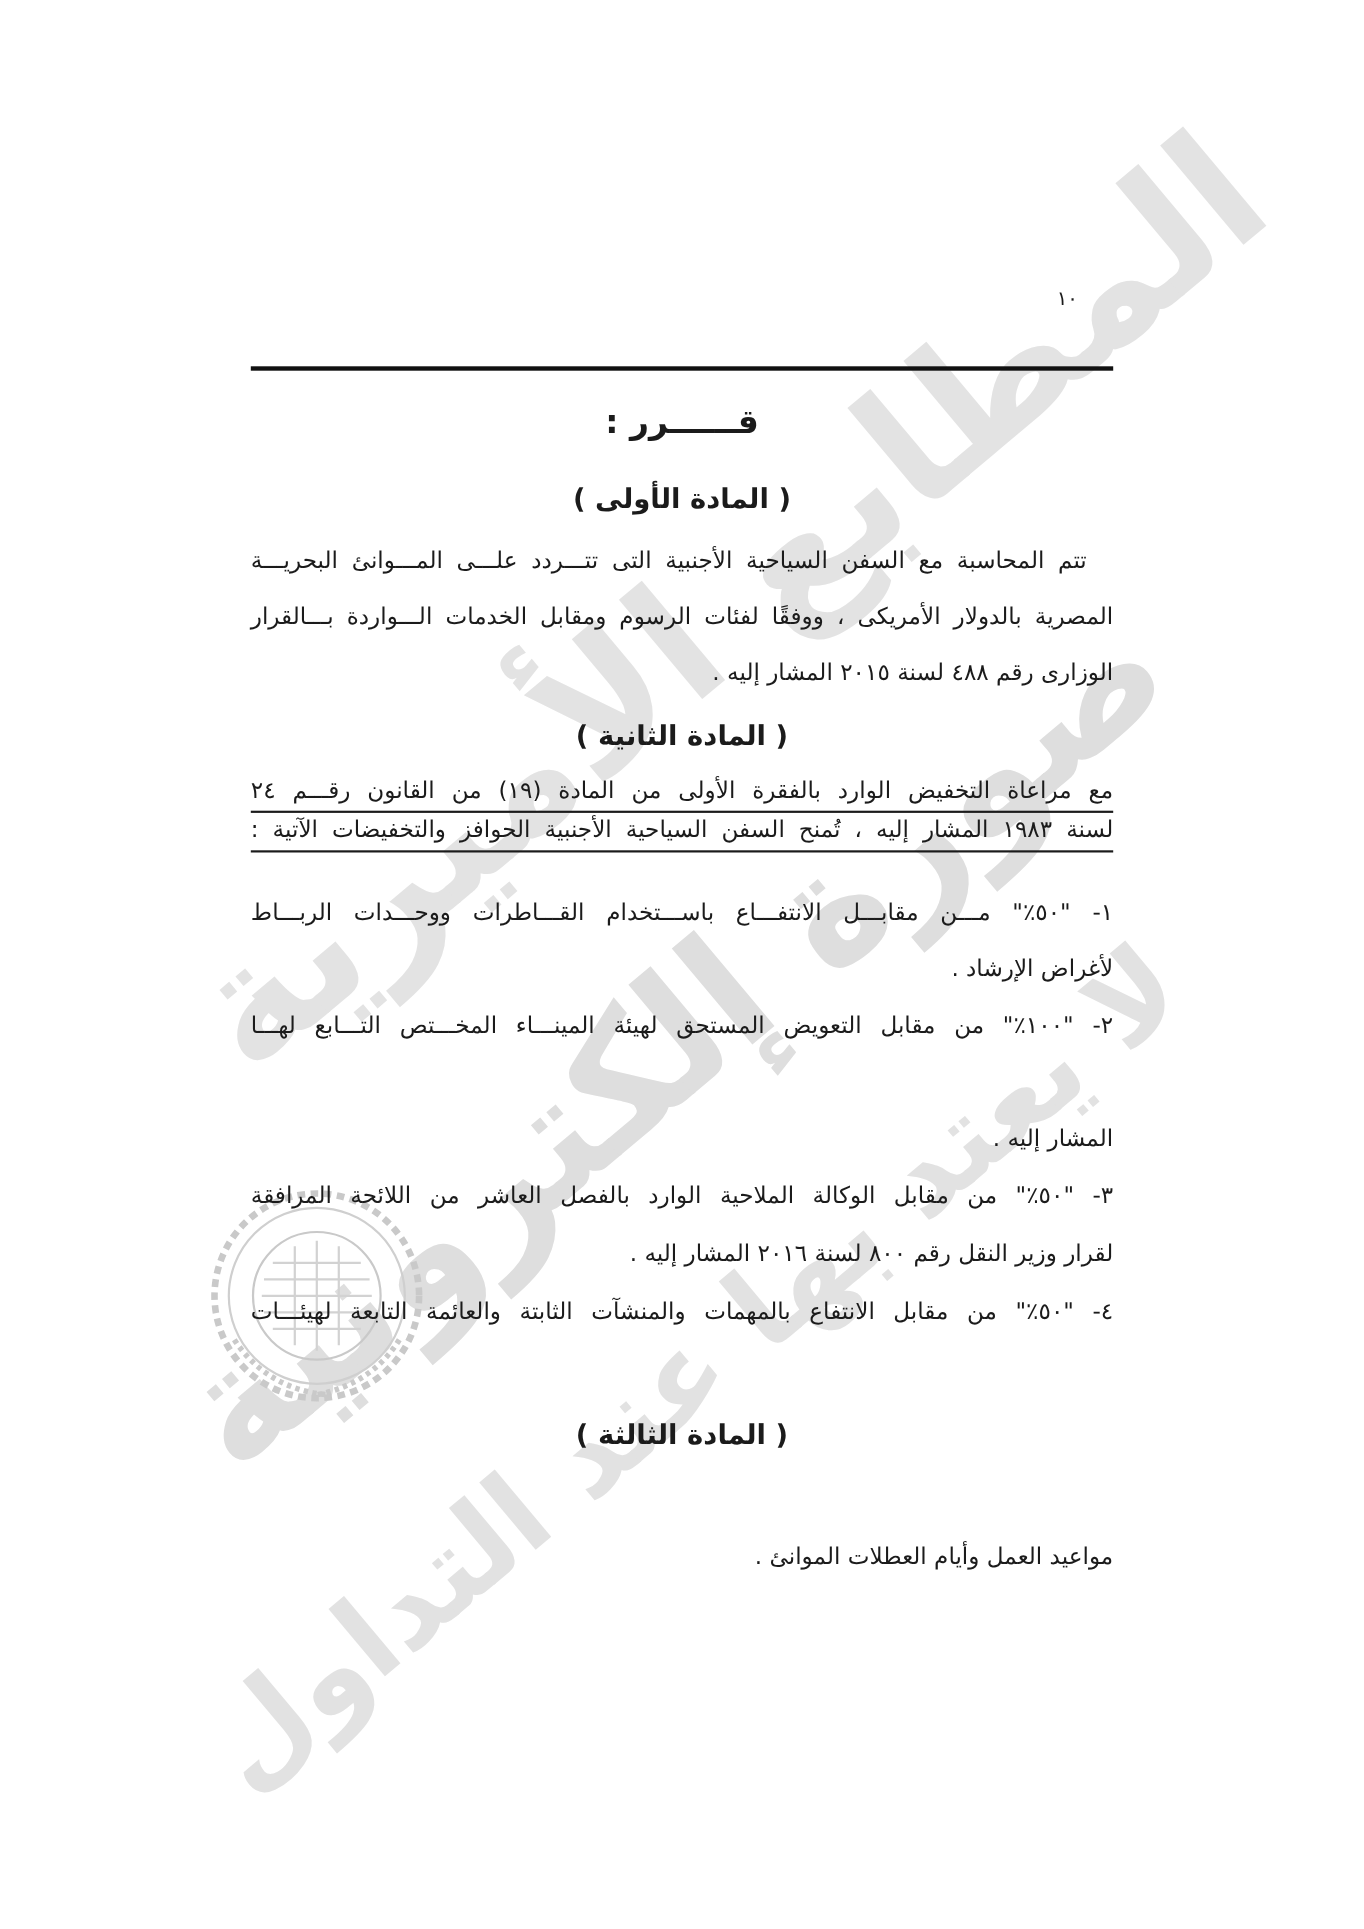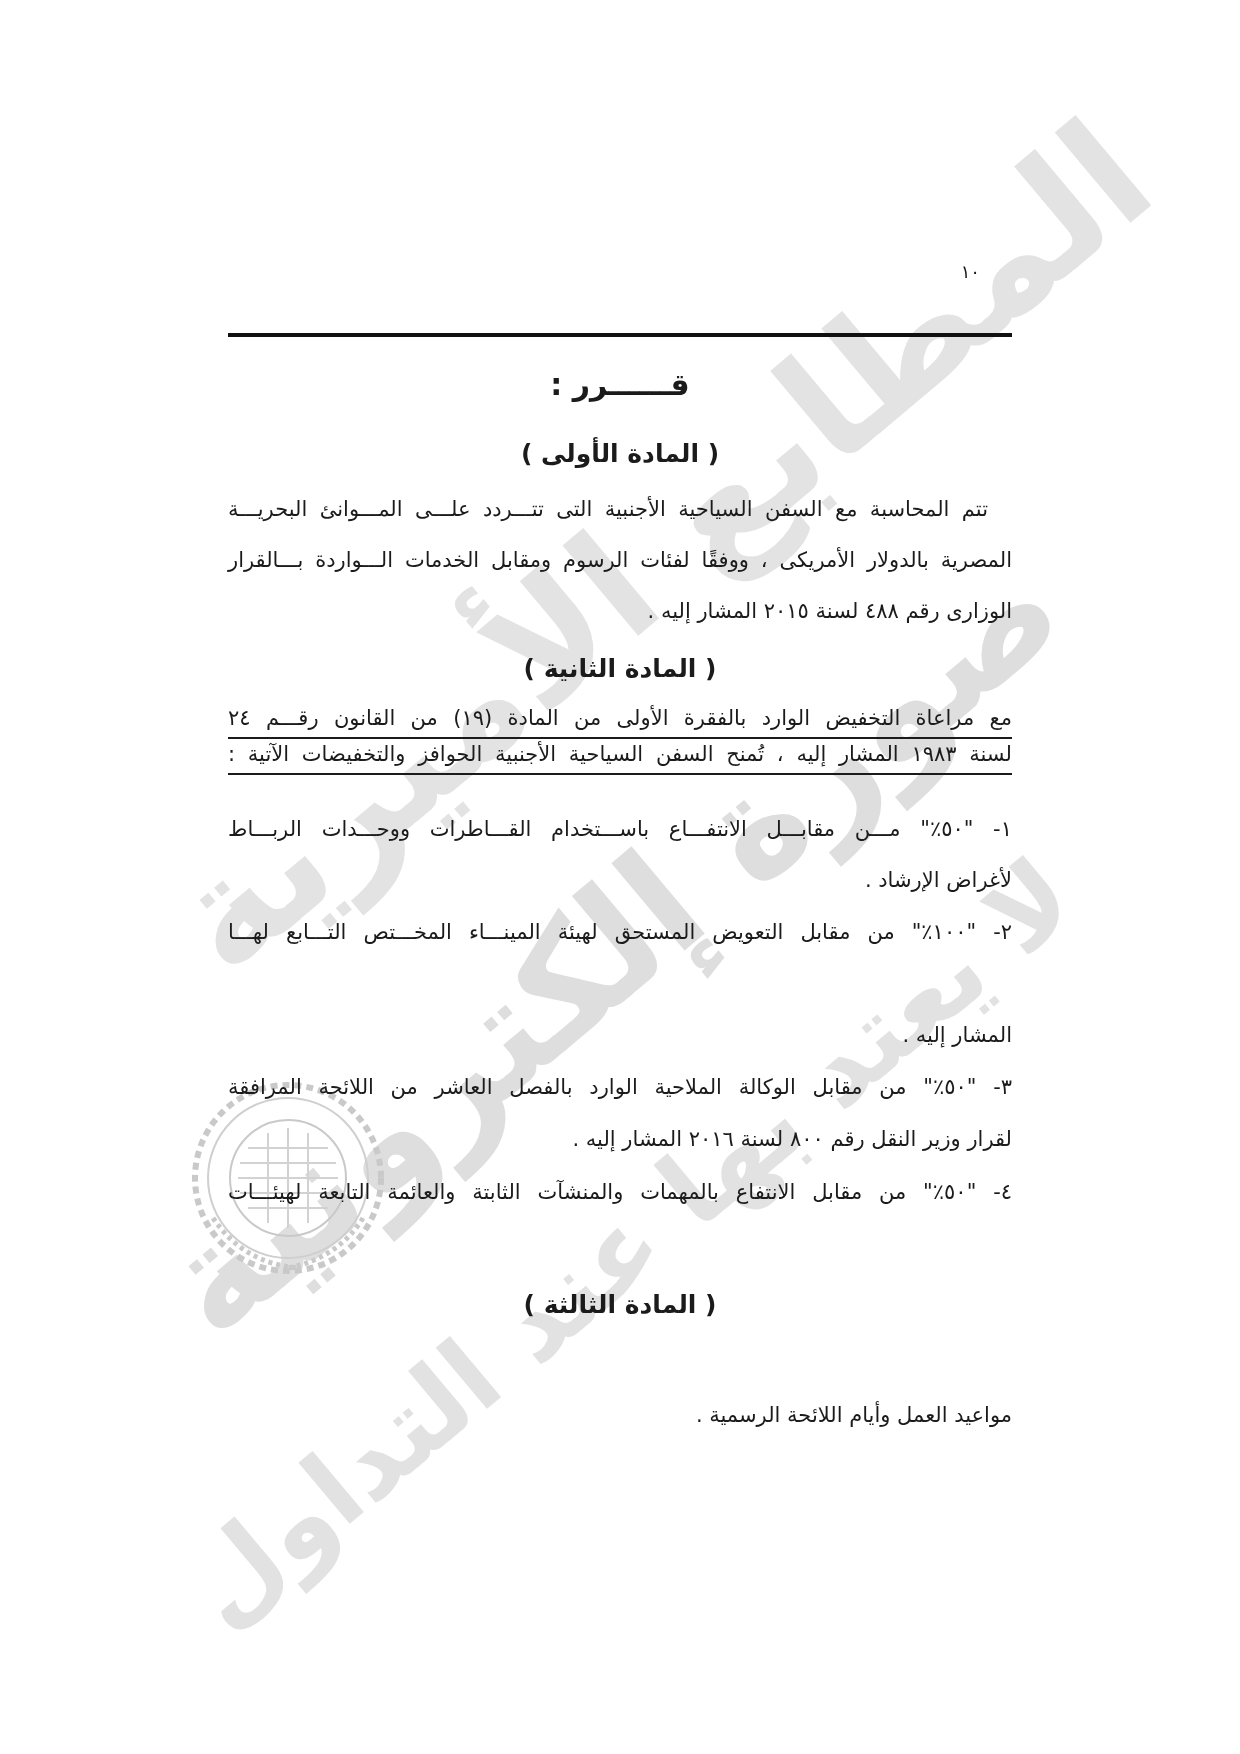--- a/index.html
+++ b/index.html
@@ -103,16 +103,16 @@
 
     <div class="hline fill" style="top:915px;">٢- "١٠٠٪" من مقابل التعويض المستحق لهيئة المينـــاء المخـــتص التـــابع لهـــا</div>
     <div class="hline endline" style="top:1018px;">المشار إليه .</div>
 
     <div class="hline fill" style="top:1070px;">٣- "٥٠٪" من مقابل الوكالة الملاحية الوارد بالفصل العاشر من اللائحة المرافقة</div>
     <div class="hline endline" style="top:1122px;">لقرار وزير النقل رقم ٨٠٠ لسنة ٢٠١٦ المشار إليه .</div>
 
     <div class="hline fill" style="top:1175px;">٤- "٥٠٪" من مقابل الانتفاع بالمهمات والمنشآت الثابتة والعائمة التابعة لهيئـــات</div>
 
     <div class="hline center art-head" style="top:1288px;">( المادة الثالثة )</div>
-    <div class="hline endline" style="top:1398px;">مواعيد العمل وأيام اللائحة الرسمية .</div>
+    <div class="hline endline" style="top:1398px;">مواعيد العمل وأيام العطلات الموانئ .</div>
 
   </div>
 </div>
 
 </body></html>

